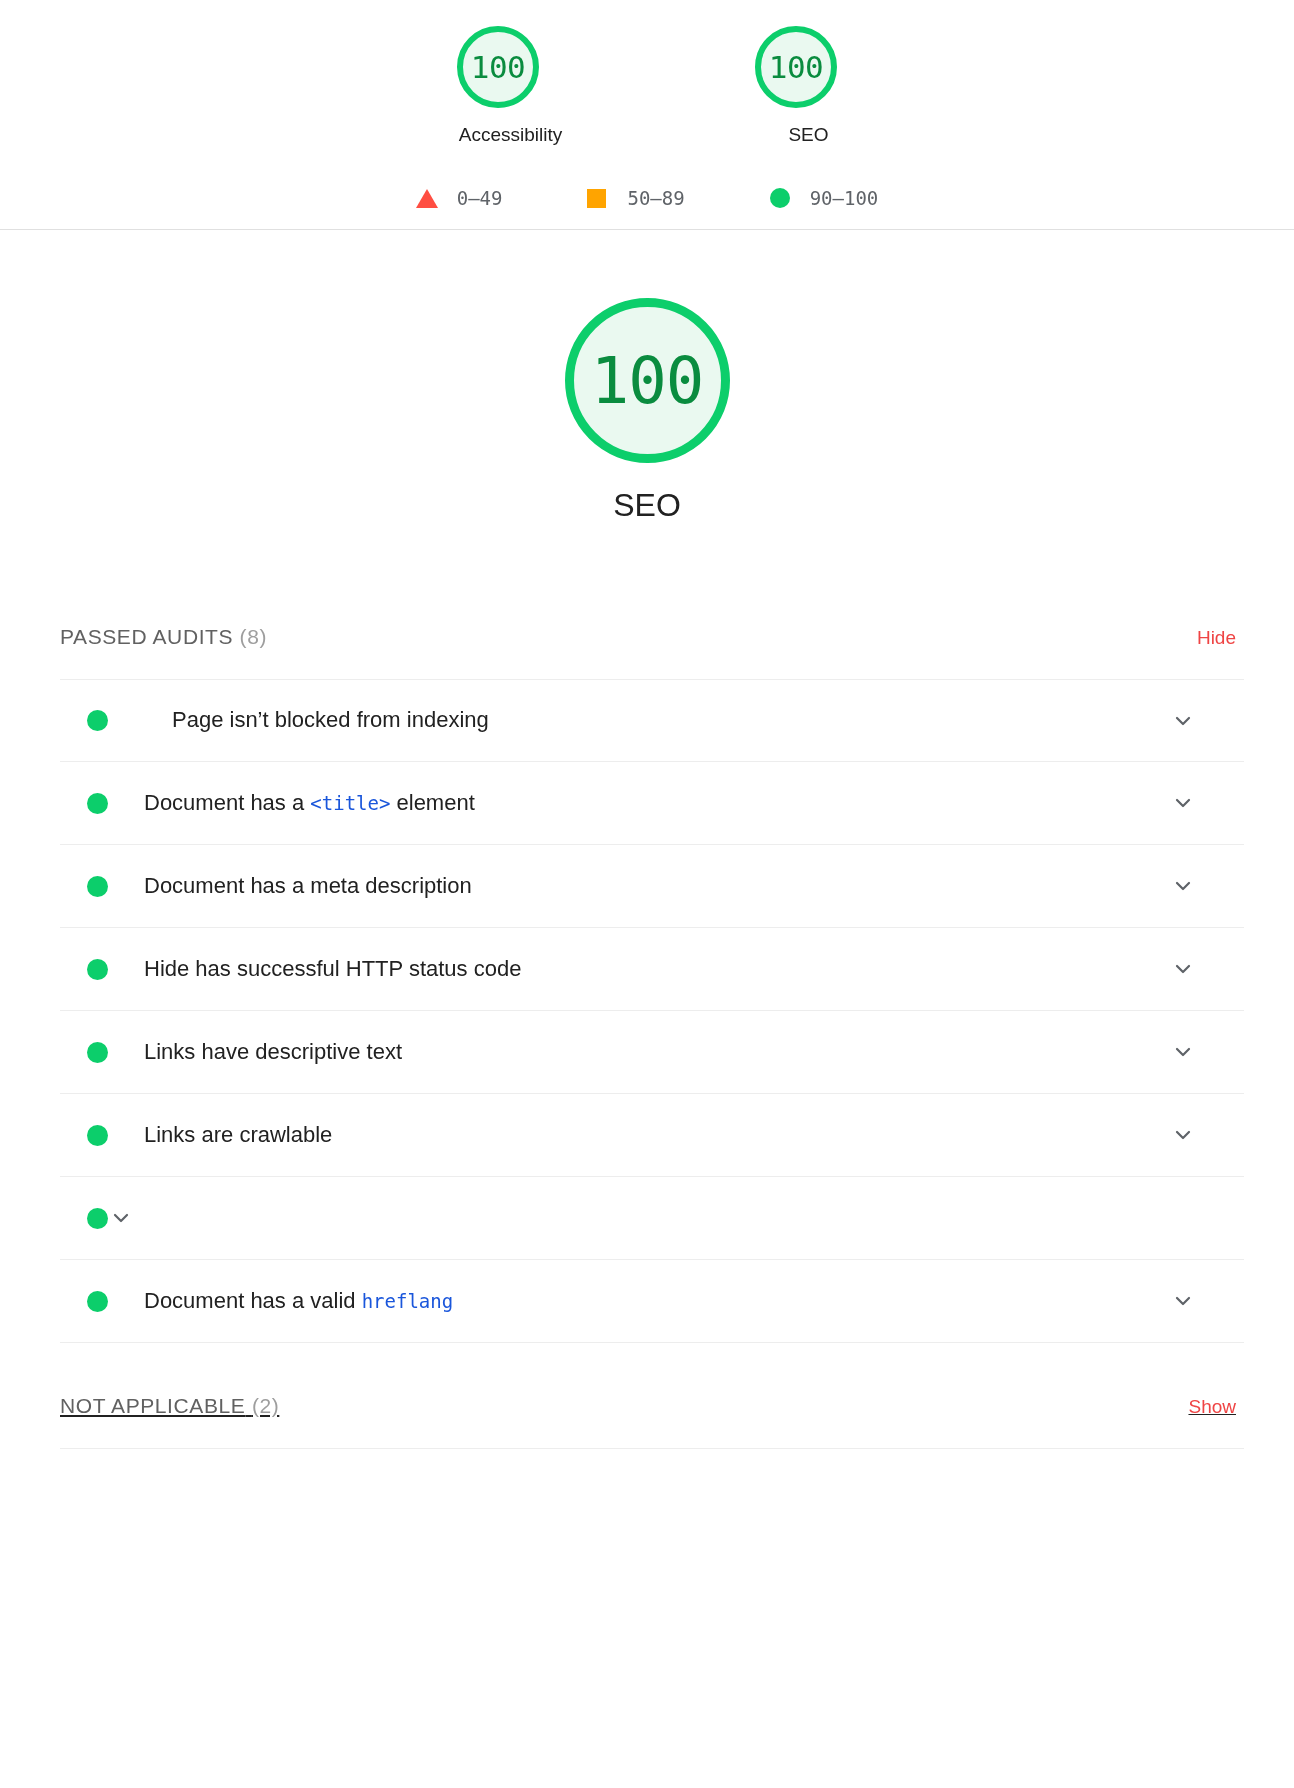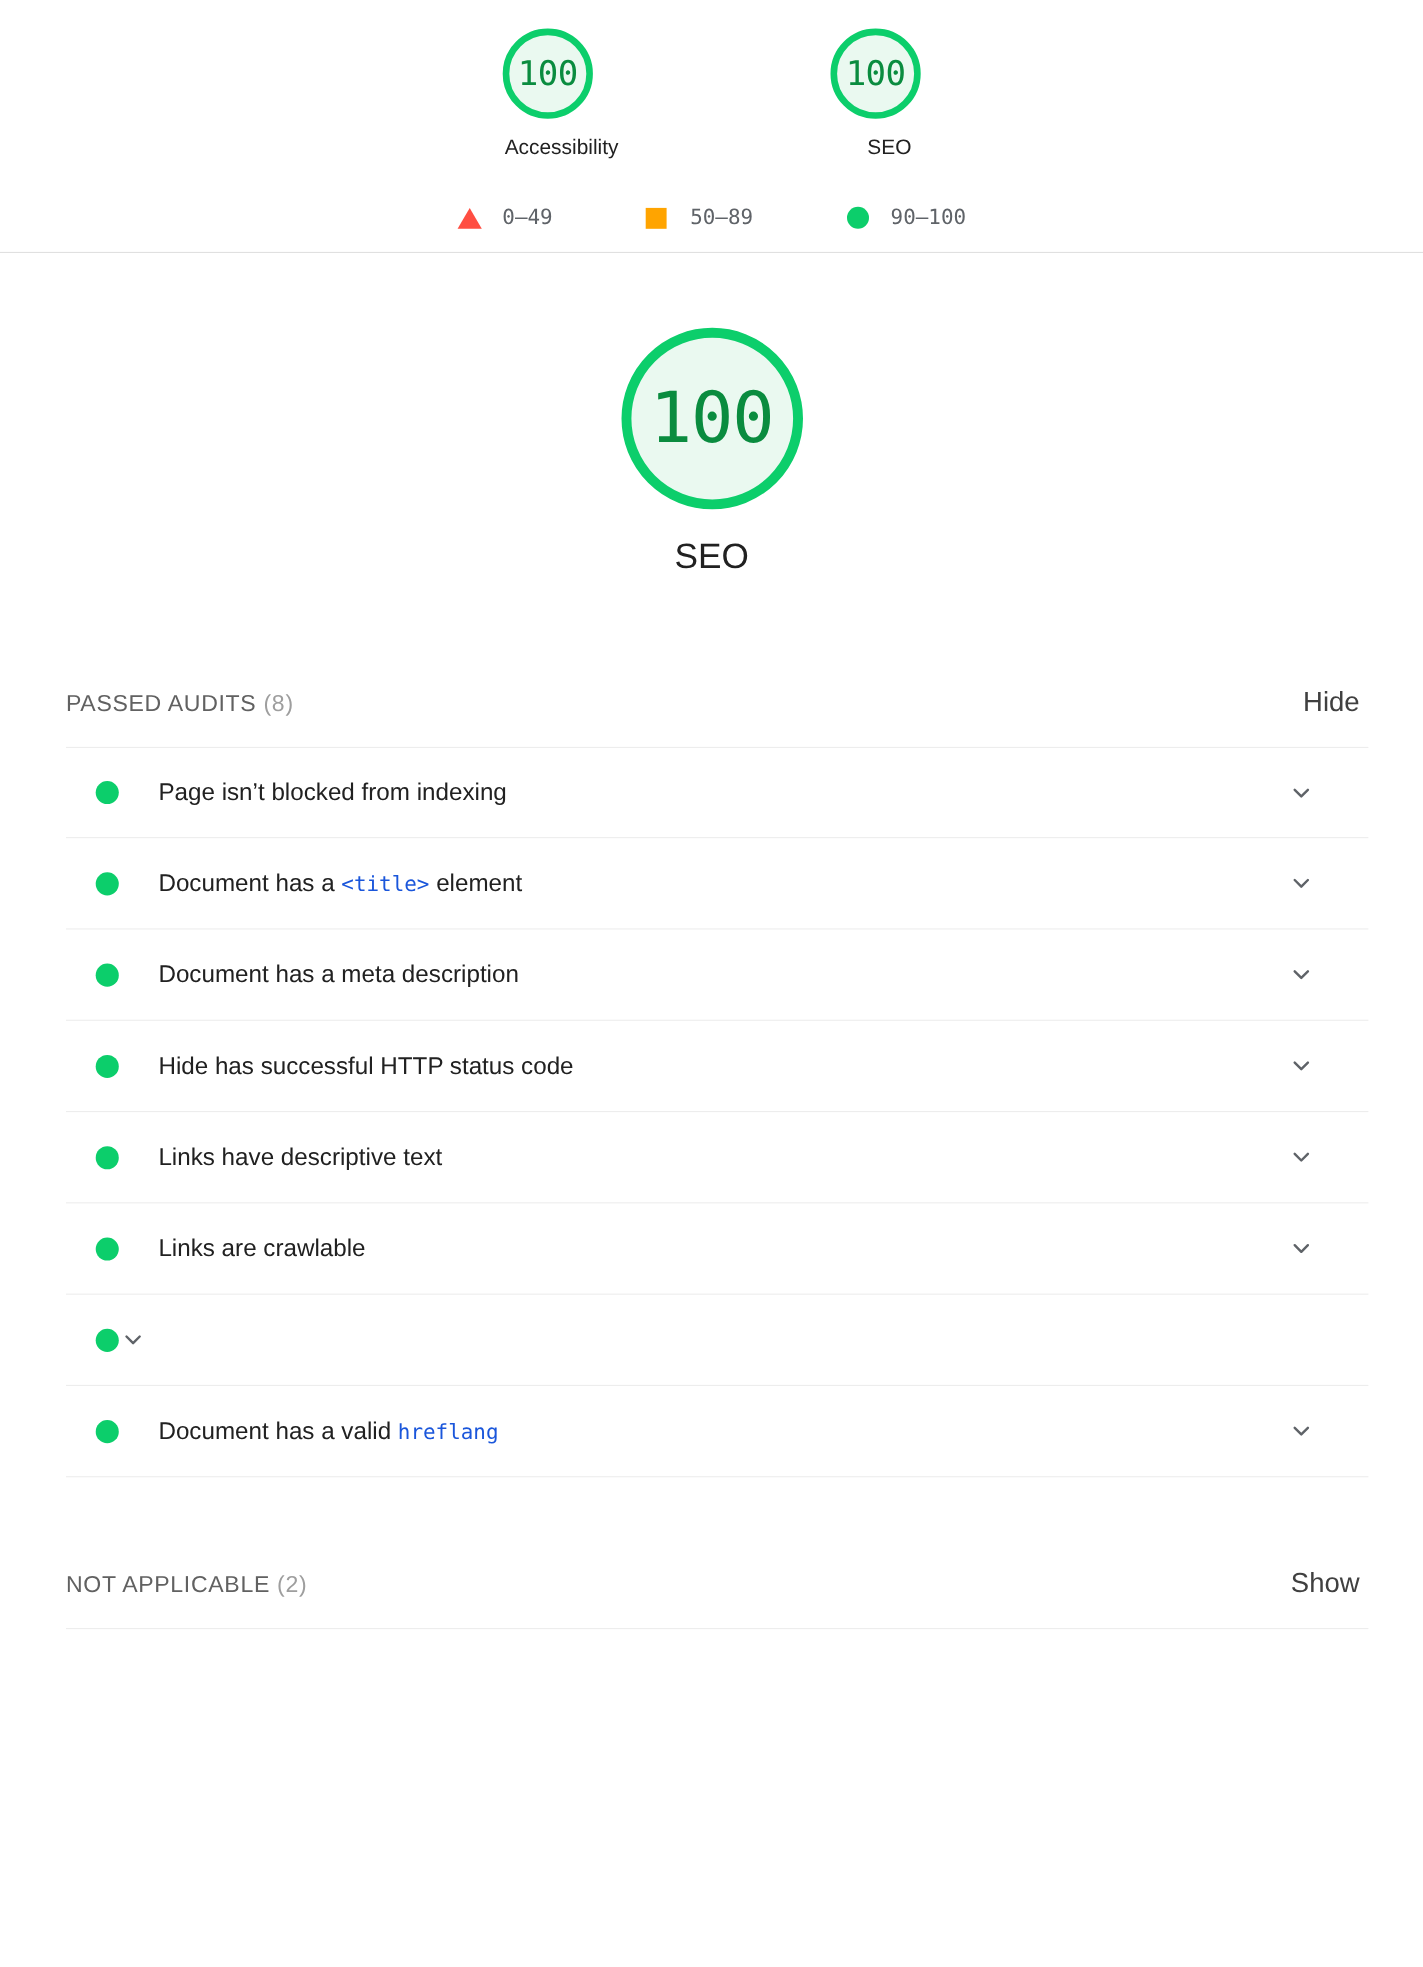--- a/index.html
+++ b/index.html
@@ -140,59 +140,59 @@
     color: #212121;
     line-height: 1;
   }
 
   
   .section {
     margin: 0 auto;
     width: 1194px;
   }
   .section-passed { margin-top: 105px; }
-  .section-na { margin-top: 84px; }
+  .section-na { margin-top: 52px; text-decoration: underline; }
 
   .section-head {
     display: flex;
     align-items: baseline;
     justify-content: space-between;
     padding: 0 8px 0 10px;
     height: 34px;
     gap: 48px;
   }
   .section-title {
     font-size: 21px;
     letter-spacing: 0.6px;
     color: #616161;
     line-height: 1;
   }
   .section-title .count { color: #9e9e9e; }
   .section-toggle {
-    font-size: 25px;
-    color: #404040;
+    font-size: 19px;
+    color: #ef4444;
     line-height: 1;
     cursor: pointer;
     user-select: none;
   }
 
   .audit-list {
     margin-top: 19px;
     padding-left: 10px;
   }
   .audit-row {
     display: flex;
     align-items: center;
     height: 83px;
     border-bottom: 1px solid #ededed;
     padding-right: 48px;
     box-sizing: border-box;
     cursor: pointer;
   }
-  .audit-row:first-child { border-top: 1px solid #ededed; }
+  .audit-row:first-child { border-top: 1px solid #ededed; gap: 28px; }
   .audit-dot {
     width: 21px;
     height: 21px;
     border-radius: 50%;
     background: #0cce6b;
     flex: 0 0 auto;
     margin-left: 27px;
   }
   .audit-text {
     margin-left: 36px;

